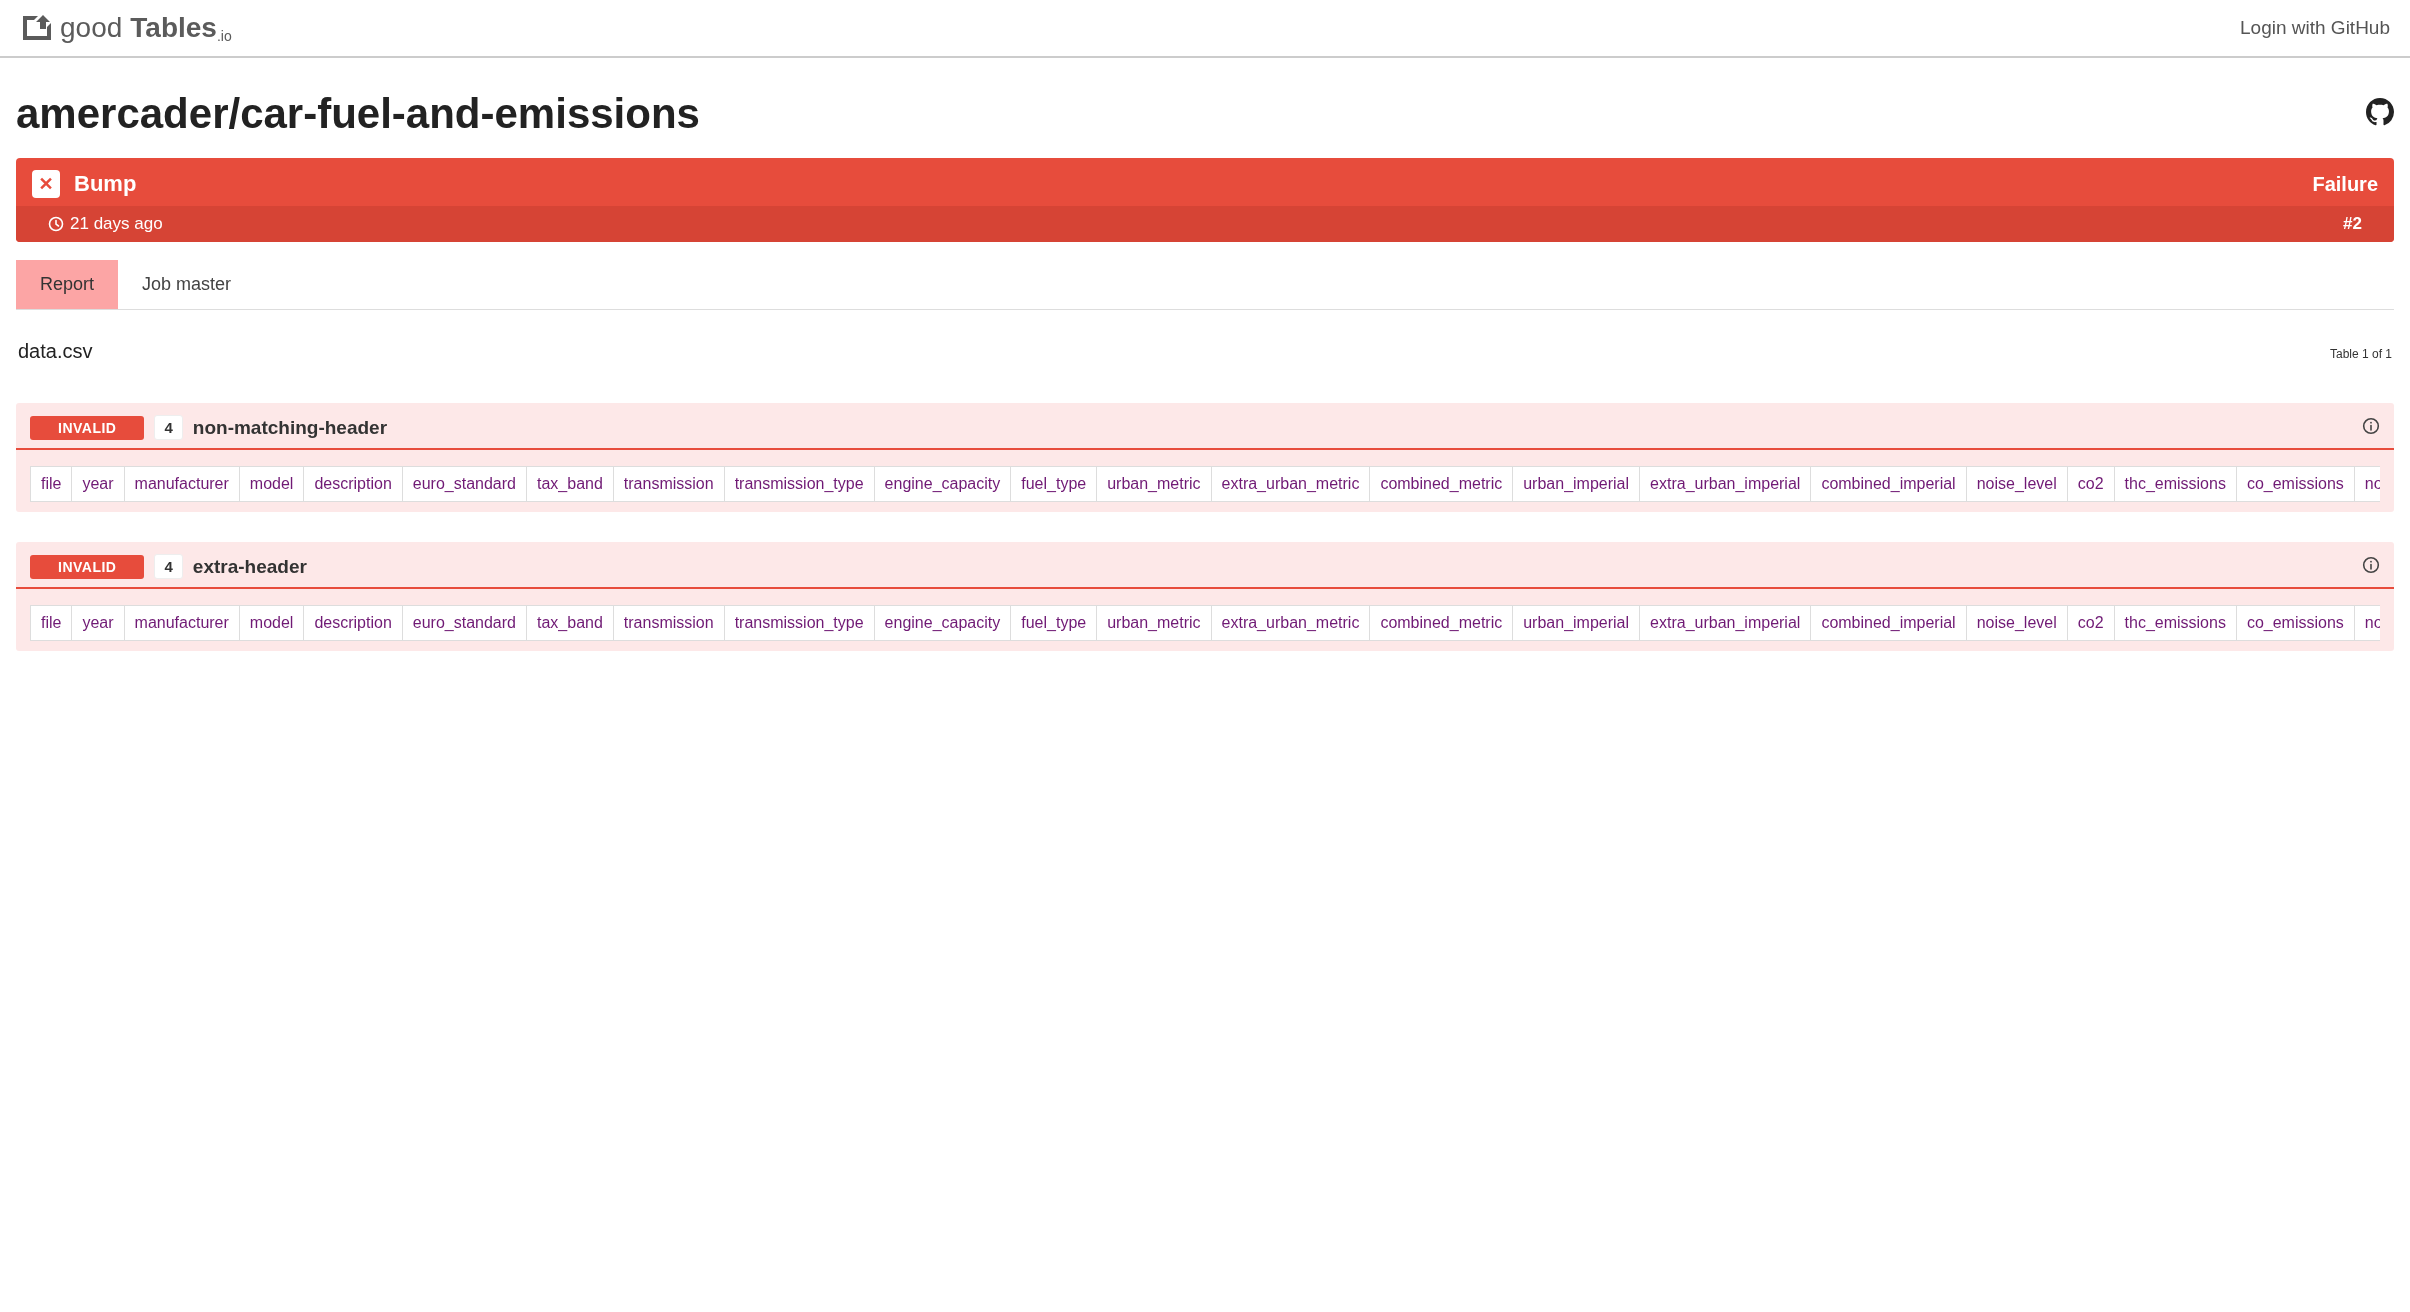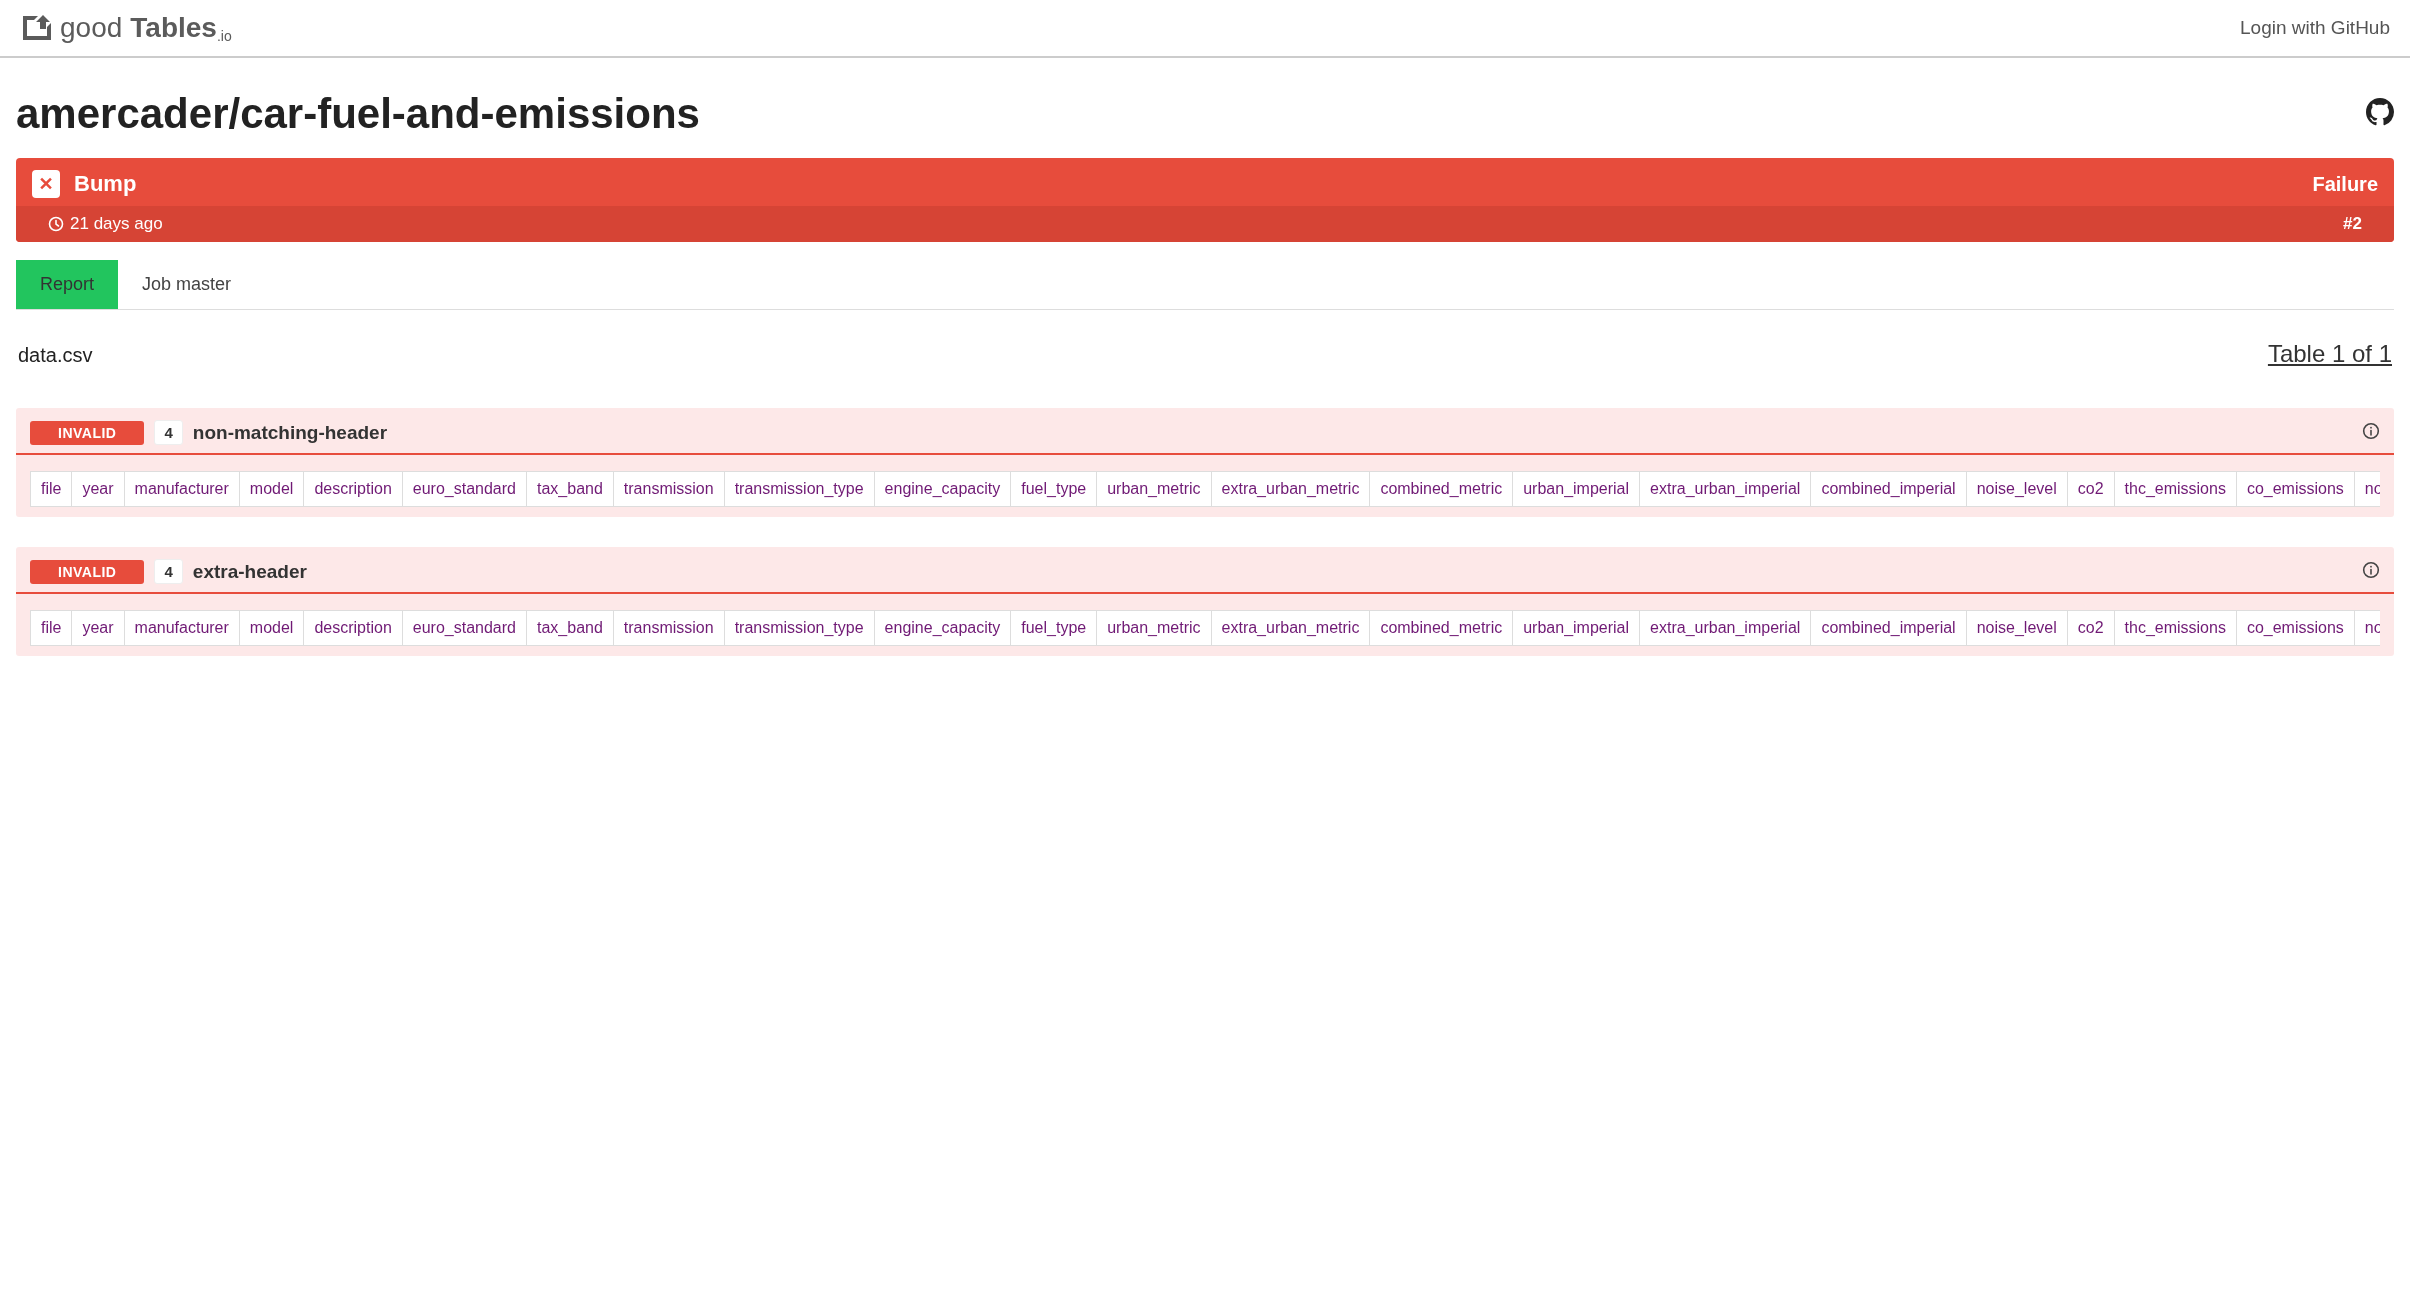--- a/index.html
+++ b/index.html
@@ -132,37 +132,36 @@
   border-bottom: 1px solid #ddd;
   margin-top: 18px;
 }
 .tab {
   padding: 14px 24px;
   font-size: 18px;
   color: #444;
   cursor: pointer;
 }
 .tab.active {
-  background: #22c55e;
+  background: #fca5a5;
   color: #333;
 }
 .file-row {
   display: flex;
   justify-content: space-between;
   align-items: baseline;
   padding: 30px 2px 10px 2px;
 }
 .file-name {
   font-size: 20px;
   color: #222;
 }
 .table-count {
-  font-size: 24px;
-  color: #333;
-  text-decoration: underline;
+  font-size: 12px;
+  color: #333;
 }
 .error-block {
   background: #fde8e8;
   border-radius: 3px;
   margin-top: 30px;
   padding-bottom: 10px;
 }
 .error-header {
   display: flex;
   align-items: center;

